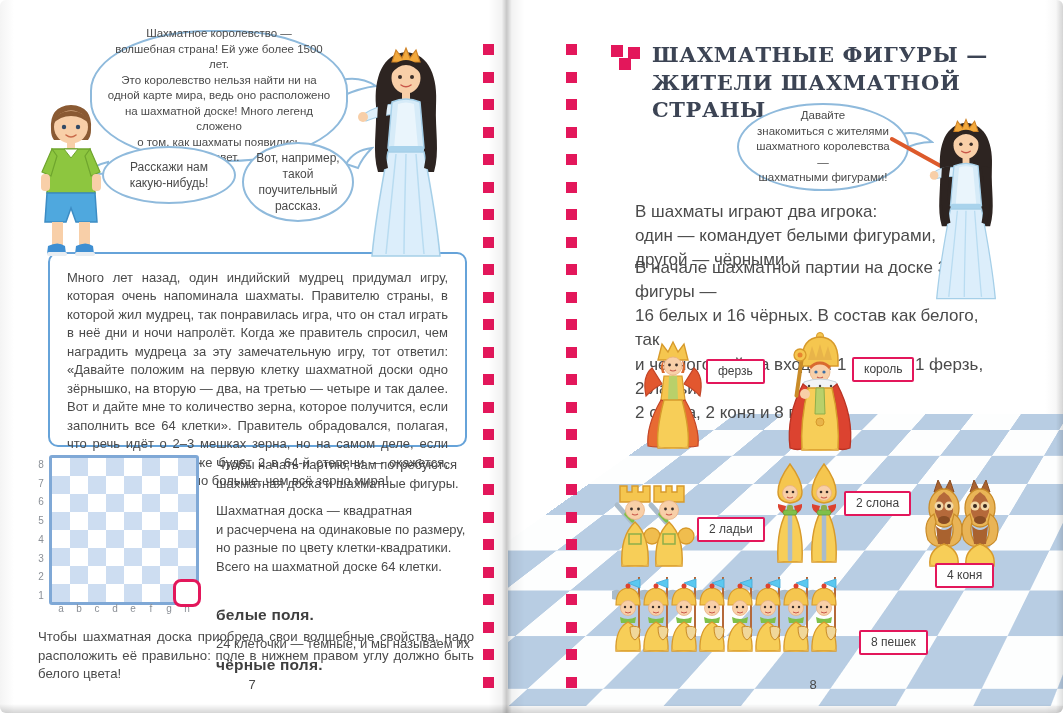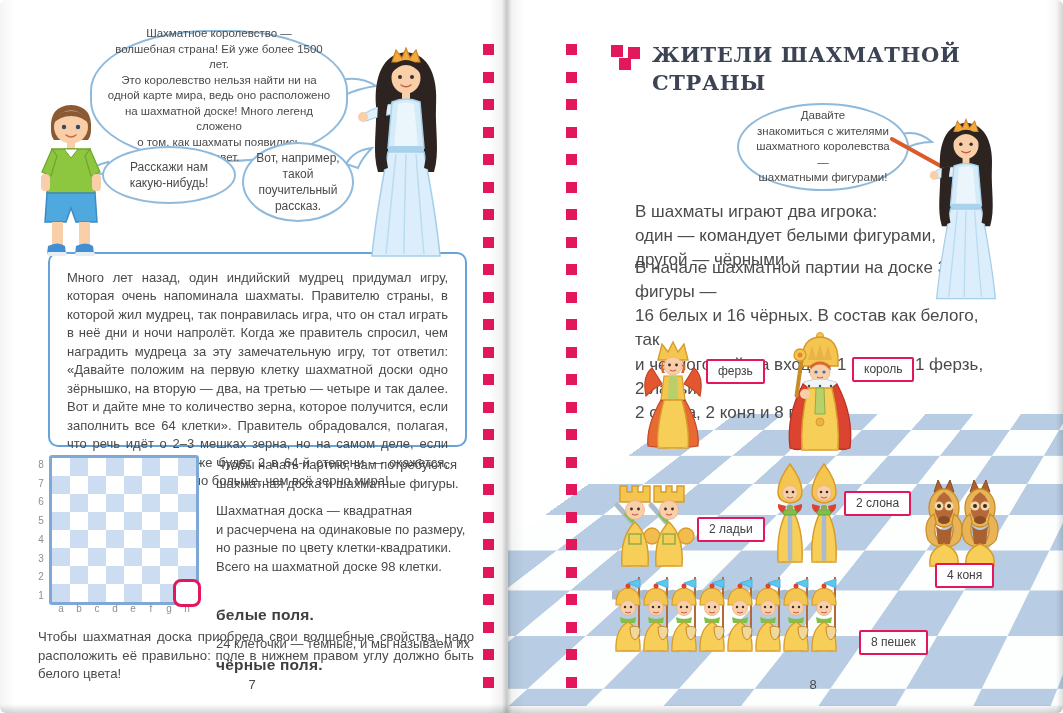--- a/index.html
+++ b/index.html
@@ -295,21 +295,21 @@
       <span>g</span>
       <span>h</span>
     </div>
 
     <div class="abs" id="left-col">
       <div class="pre">Чтобы начать партию, вам потребуются
 шахматная доска и шахматные фигуры.</div>
       <div class="pre">Шахматная доска — квадратная
 и расчерчена на одинаковые по размеру,
 но разные по цвету клетки-квадратики.
-Всего на шахматной доске 98 клетки.</div>
+Всего на шахматной доске 64 клетки.</div>
       <div>
         <br>
         <span class="big">белые поля.</span>
       </div>
       <div>
         <span class="pre">24 клеточки — тёмные, и мы называем их</span><br>
         <span class="big">чёрные поля.</span>
       </div>
     </div>
 
@@ -325,20 +325,21 @@
   <div class="abs" id="board3d-clip">
     <div id="board3d"></div>
   </div>
 
   <svg class="abs" id="title-icon" viewBox="0 0 32 28">
     <rect x="0" y="0" width="12" height="12" fill="#e3175b"></rect>
     <rect x="17" y="2" width="12" height="12" fill="#e3175b"></rect>
     <rect x="8" y="13" width="12" height="12" fill="#e3175b"></rect>
   </svg>
   <h1 class="abs" id="title-block">
+    <div>ШАХМАТНЫЕ ФИГУРЫ —</div>
     <div>ЖИТЕЛИ ШАХМАТНОЙ СТРАНЫ</div>
   </h1>
 
   <div class="bubble" style="left:737px; top:103px; width:172px; height:88px; z-index:8;">
     <span class="pre">Давайте
 знакомиться с жителями
 шахматного королевства —
 шахматными фигурами!</span>
   </div>
   <svg class="tail" style="left:900px; top:128px;" width="34" height="26">

